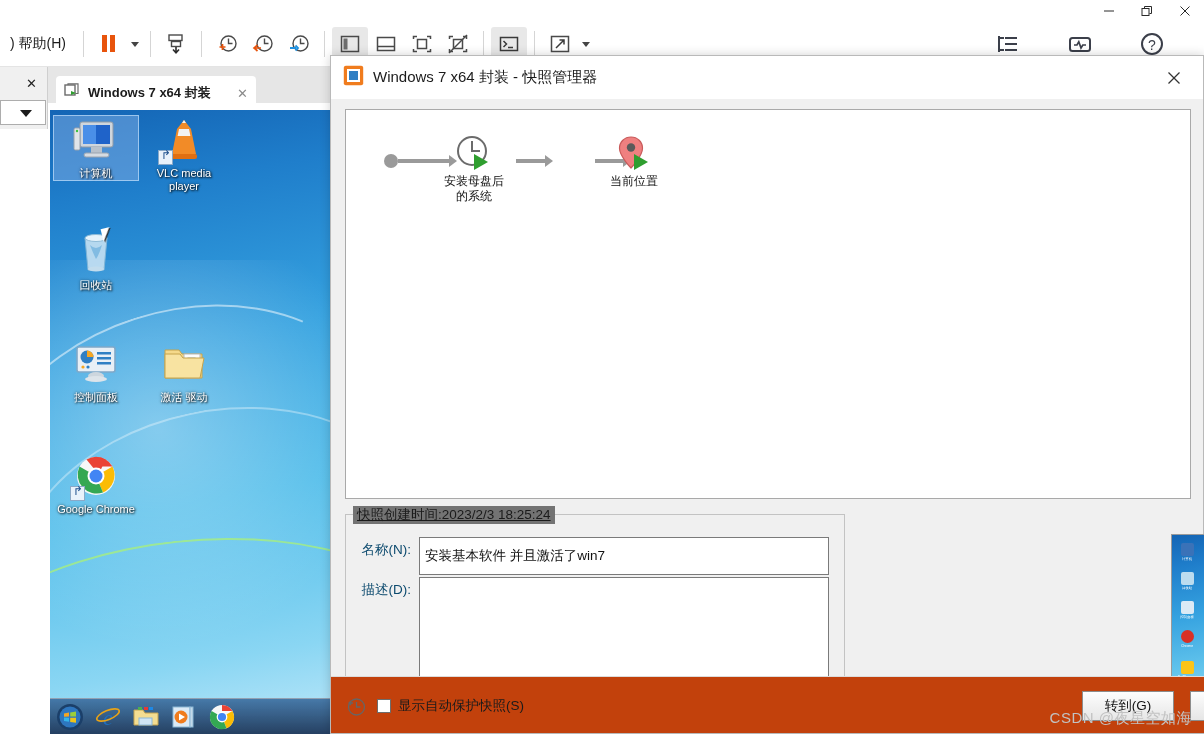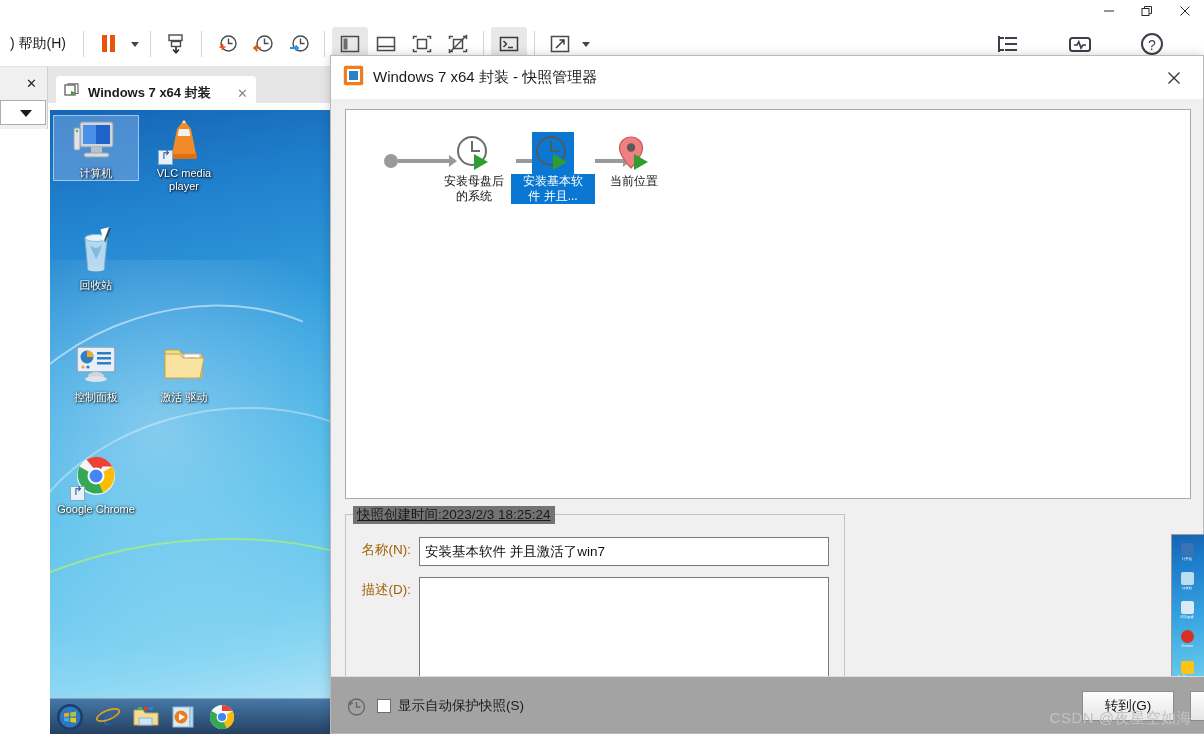--- a/index.html
+++ b/index.html
@@ -127,40 +127,40 @@
                   border-bottom:6px solid transparent; }
   .rootdot { position:absolute; width:14px; height:14px; border-radius:50%; background:#9a9a9a; }
 
   
   #gb { position:absolute; left:14px; top:458px; width:500px; height:206px;
         border:1px solid #c3c3c3; }
   #gb-legend { position:absolute; left:22px; top:450px; background:#737373;
                padding:0 4px; font-size:13.5px; color:#1b1b1b;text-decoration:underline; }
 
   .frow { position:absolute; display:flex; align-items:flex-start; }
-  .flabel { font-size:13.5px; color:#a16207; width:66px; text-align:right; padding-top:4px; }
+  .flabel { font-size:13.5px; color:#0c4a6e; width:66px; text-align:right; padding-top:4px; }
   .finput { border:1px solid #7a7a7a; background:#fff; font-size:13.5px; color:#111;
             font-family:"Liberation Sans", sans-serif; padding:3px 5px; outline:none; }
 
   #thumb { position:absolute; left:840px; top:478px; width:208px; height:174px;
            border:1px solid #9a9a9a; background:#000; overflow:hidden; }
   #thumb .tdesk { position:absolute; inset:0;
       background:linear-gradient(170deg,#1465b5 0%, #1f7ecb 16%, #35a2e0 40%, #62c4ec 66%, #bfe8f9 100%); }
   #thumb .tbar { position:absolute; left:0; bottom:0; width:100%; height:18px;
       background:linear-gradient(180deg, rgba(70,120,170,.92), rgba(25,50,85,.95)); }
   .tmini { position:absolute; width:13px; height:13px; border-radius:2px; }
   .tmlabel { position:absolute; font-size:3.4px; color:#fff; width:30px; text-align:center;
              line-height:4.4px; }
 
   .sbtn { background:linear-gradient(180deg,#fdfdfd,#e6e6e6); border:1px solid #8c8c8c;
           font-size:13.5px; color:#111; display:flex; align-items:center;
           justify-content:center; font-family:"Liberation Sans", sans-serif; }
 
   #bottombar { position:absolute; left:0; bottom:0; width:874px; height:57px;
-               background:#a3a3a3; border-top:1px solid #dcdcdc; }
+               background:#c2410c; border-top:1px solid #dcdcdc; }
   #autochk { position:absolute; left:46px; top:20px; display:flex; align-items:center; gap:7px; }
   .cbox { width:14px; height:14px; border:1px solid #6d6d6d; background:#fff; }
   #bottombar .bbtn { position:absolute; top:14px; height:30px; }
 
   #histicon { position:absolute; left:14px; top:18px; width:22px; height:22px; }
 
   #watermark { position:absolute; right:12px; bottom:6px; font-size:15px;
                color:#c2c2c2; letter-spacing:.5px; z-index:40; white-space:nowrap;margin-top:19px; }
 </style>
 </head>
@@ -501,52 +501,41 @@
             <path d="M19 9 V19 H27" fill="none" stroke="#6b6b6b" stroke-width="2"></path>
             <path d="M21 22 L35 30 L21 38 Z" fill="#2f9e2f"></path>
           </svg>
         </div>
         <div class="cap">安装母盘后
 的系统</div>
       </div>
 
       <div class="arrow" style="left:170px; top:49px; width:30px;"></div>
 
-      <div class="node selected" style="left:165px; top:22px; width:84px;">
-        <div class="ico" style="background:#0a78d2;">
-          <svg width="42" height="42" viewBox="0 0 42 42">
-            <circle cx="19" cy="19" r="14" fill="none" stroke="#55595c" stroke-width="2"></circle>
-            <path d="M19 9 V19 H27" fill="none" stroke="#55595c" stroke-width="2"></path>
-            <path d="M21 22 L35 30 L21 38 Z" fill="#2f9e2f"></path>
-          </svg>
-        </div>
-        <div class="cap">安装基本软
-件 并且...</div>
-      </div>
 
       <div class="arrow" style="left:249px; top:49px; width:29px;"></div>
 
       <div class="node" style="left:246px; top:22px; width:84px;">
         <div class="ico">
           <svg width="42" height="42" viewBox="0 0 42 42">
             <path d="M18 5 C11.5 5 6.5 10 6.5 16.3 C6.5 24 18 36 18 36 C18 36 29.5 24 29.5 16.3 C29.5 10 24.5 5 18 5 Z" fill="#ef8080" stroke="#c95a5a" stroke-width="1.2"></path>
             <circle cx="18" cy="15.5" r="4.2" fill="#5a5a5a"></circle>
             <path d="M21 22 L35 30 L21 38 Z" fill="#2f9e2f"></path>
           </svg>
         </div>
         <div class="cap">当前位置</div>
       </div>
     </div>
 
     <div id="gb"></div>
     <div id="gb-legend">快照创建时间:2023/2/3 18:25:24</div>
 
     <div class="frow" style="left:14px; top:481px; width:500px;">
       <span class="flabel">名称(N):</span>
-      <input class="finput" style="width: 410px; height: 29px; margin-left: 8px;" value="安装基本软件 并且激活了win7">
+      <input class="finput" style="width: 410px; height: 38px; margin-left: 8px;" value="安装基本软件 并且激活了win7">
     </div>
 
     <div class="frow" style="left:14px; top:521px; width:500px;">
       <span class="flabel">描述(D):</span>
       <textarea class="finput" style="width: 410px; height: 130px; margin-left: 8px; resize: none;" placeholder=""></textarea>
     </div>
 
     <div id="thumb">
       <div class="tdesk"></div>
 

